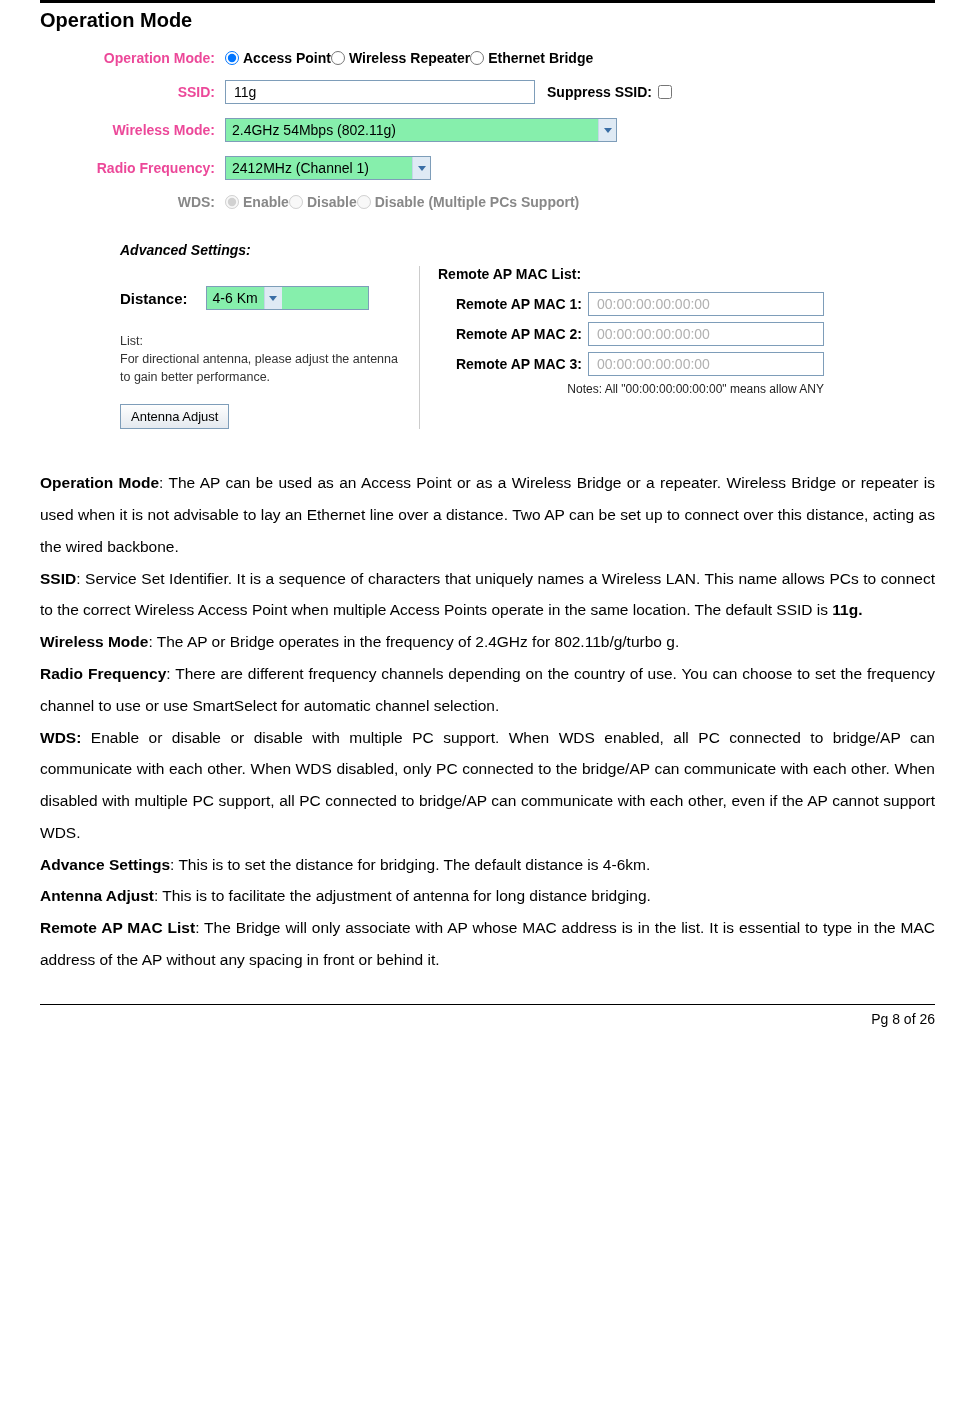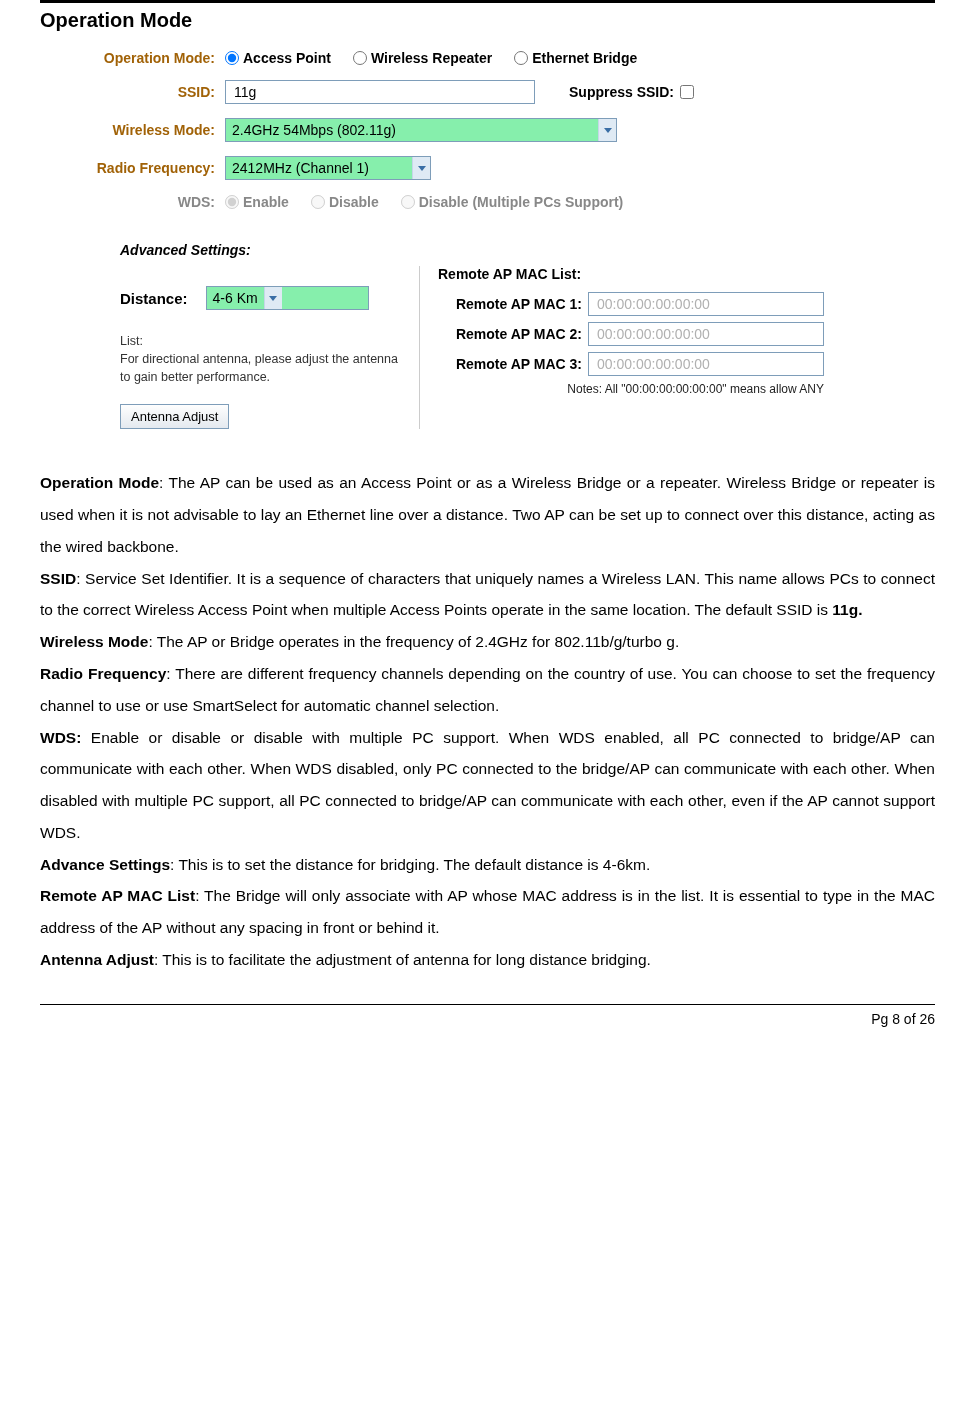--- a/index.html
+++ b/index.html
@@ -29,27 +29,26 @@
   .form-row {
     display: flex;
     align-items: center;
     margin-bottom: 14px;
   }
   .form-label {
     width: 185px;
     text-align: right;
     font-weight: bold;
     padding-right: 10px;
-    color: #a16207;
+    color: #ec4899;
   }
   .form-label.disabled { color: #888; }
   .form-value {
     display: flex;
     align-items: center;
-    gap: 22px;
   }
   .radio-wrap { display: inline-flex; align-items: center; gap: 4px; font-weight: bold; }
   .radio-wrap.disabled { color: #888; }
   input[type="radio"], input[type="checkbox"] {
     width: 14px; height: 14px; margin: 0;
   }
   input[type="text"].txt {
     font-family: Arial, sans-serif;
     font-size: 14px;
     padding: 3px 8px;
@@ -263,18 +262,18 @@
     </div>
   </div>
 
   <div class="desc">
     <p><span class="strong">Operation Mode</span><span>: The AP can be used as an Access Point or as a Wireless Bridge or a repeater. Wireless Bridge or repeater is used when it is not advisable to lay an Ethernet line over a distance. Two AP can be set up to connect over this distance, acting as the wired backbone.</span></p>
     <p><span class="strong">SSID</span><span>: Service Set Identifier. It is a sequence of characters that uniquely names a Wireless LAN. This name allows PCs to connect to the correct Wireless Access Point when multiple Access Points operate in the same location. The default SSID is </span><span class="strong">11g.</span></p>
     <p><span class="strong">Wireless Mode</span><span>: The AP or Bridge operates in the frequency of 2.4GHz for 802.11b/g/turbo g.</span></p>
     <p><span class="strong">Radio Frequency</span><span>: There are different frequency channels depending on the country of use. You can choose to set the frequency channel to use or use SmartSelect for automatic channel selection.</span></p>
     <p><span class="strong">WDS:</span><span> Enable or disable or disable with multiple PC support. When WDS enabled, all PC connected to bridge/AP can communicate with each other. When WDS disabled, only PC connected to the bridge/AP can communicate with each other. When disabled with multiple PC support, all PC connected to bridge/AP can communicate with each other, even if the AP cannot support WDS.</span></p>
     <p><span class="strong">Advance Settings</span><span>: This is to set the distance for bridging. The default distance is 4-6km.</span></p>
+    <p><span class="strong">Antenna Adjust</span><span>: This is to facilitate the adjustment of antenna for long distance bridging.</span></p>
     <p><span class="strong">Remote AP MAC List</span><span>: The Bridge will only associate with AP whose MAC address is in the list. It is essential to type in the MAC address of the AP without any spacing in front or behind it.</span></p>
-    <p><span class="strong">Antenna Adjust</span><span>: This is to facilitate the adjustment of antenna for long distance bridging.</span></p>
   </div>
 
   <div class="footer">Pg 8 of 26</div>
 </div>
 
 </body></html>

